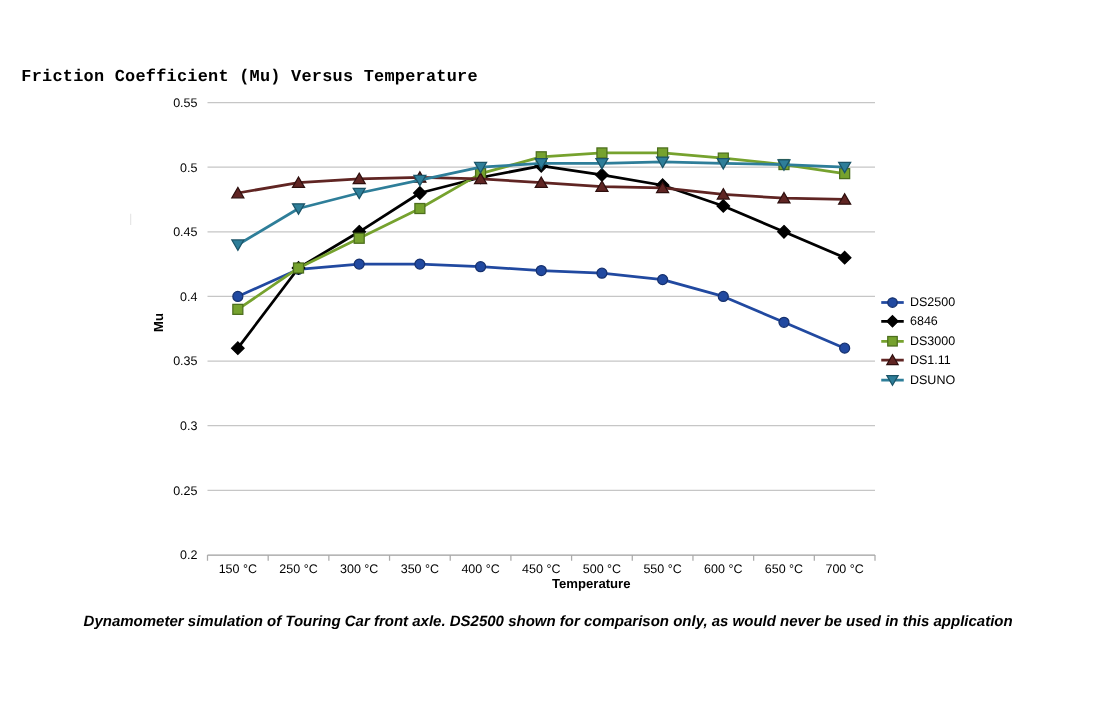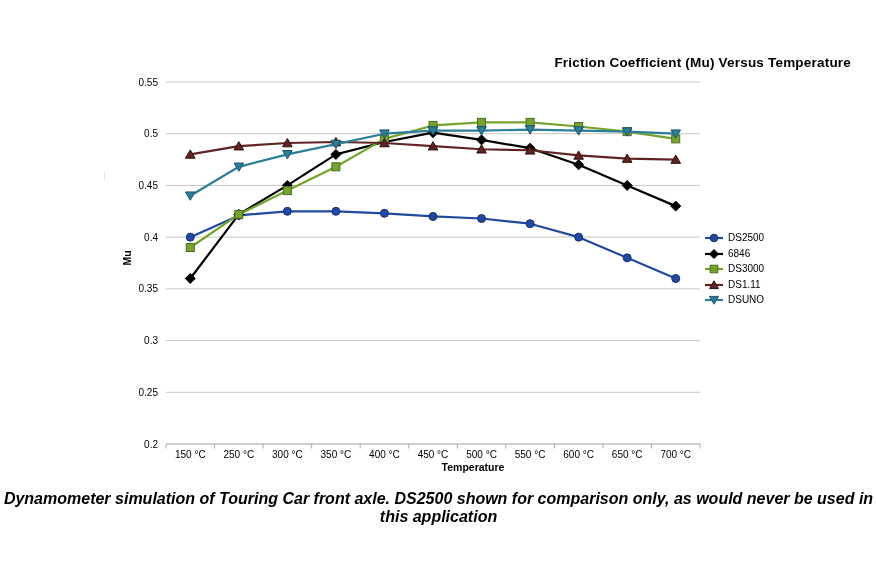--- a/index.html
+++ b/index.html
@@ -2,41 +2,41 @@
 <html><head>
 <meta charset="utf-8">
 <style>
   html,body{margin:0;padding:0;}
   body{
     width:877px;height:573px;background:#ffffff;overflow:hidden;position:relative;
     font-family:"Liberation Sans",sans-serif;color:#000;
   }
   .canvas{position:absolute;inset:0;}
   .title{
-    position:absolute;top:55px;left:0;width:851px;text-align:right;
-    font-size:13.5px;font-weight:bold;letter-spacing:0.2px;
+    position:absolute;top:55px;left:17px;width:851px;text-align:left;
+    font-size:13.5px;font-weight:bold;letter-spacing:0.2px;font-family:Liberation Mono, monospace;
   }
   #plot{position:absolute;left:0;top:0;}
   svg text{font-family:"Liberation Sans",sans-serif;fill:#000;}
   .ylabel{
     position:absolute;left:112px;top:252px;width:30px;
     font-size:10.5px;font-weight:bold;text-align:center;
     transform:rotate(-90deg);transform-origin:center center;
   }
   .xlabel{
     position:absolute;top:461px;left:0;width:870px;text-align:center;
     font-size:10.5px;font-weight:bold;margin-left:38px;
   }
   #legend{position:absolute;left:704px;top:232px;}
-  .legend-row{display:flex;align-items:flex-start;height:15.5px;}
+  .legend-row{display:flex;align-items:flex-end;height:15.5px;}
   .legend-row svg{flex:0 0 auto;}
   .legend-label{font-size:10px;padding-left:4px;white-space:nowrap;}
   .caption{
     position:absolute;top:490px;left:0;width:877px;text-align:center;
-    font-size:16px;font-weight:bold;font-style:italic;
+    font-size:12px;font-weight:bold;font-style:italic;
   }
   .artifact-tick{
     position:absolute;left:104px;top:171px;width:1px;height:9px;background:#e7e7e7;
   }
 </style>
 </head>
 <body>
 
 <div class="canvas">
   <div class="title">Friction Coefficient (Mu) Versus Temperature</div>

